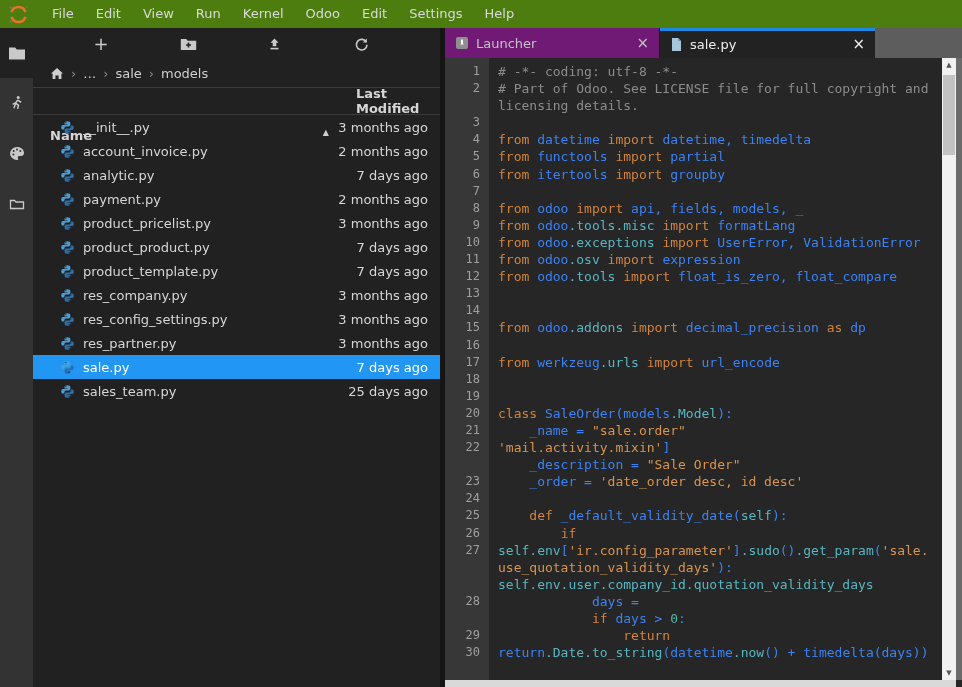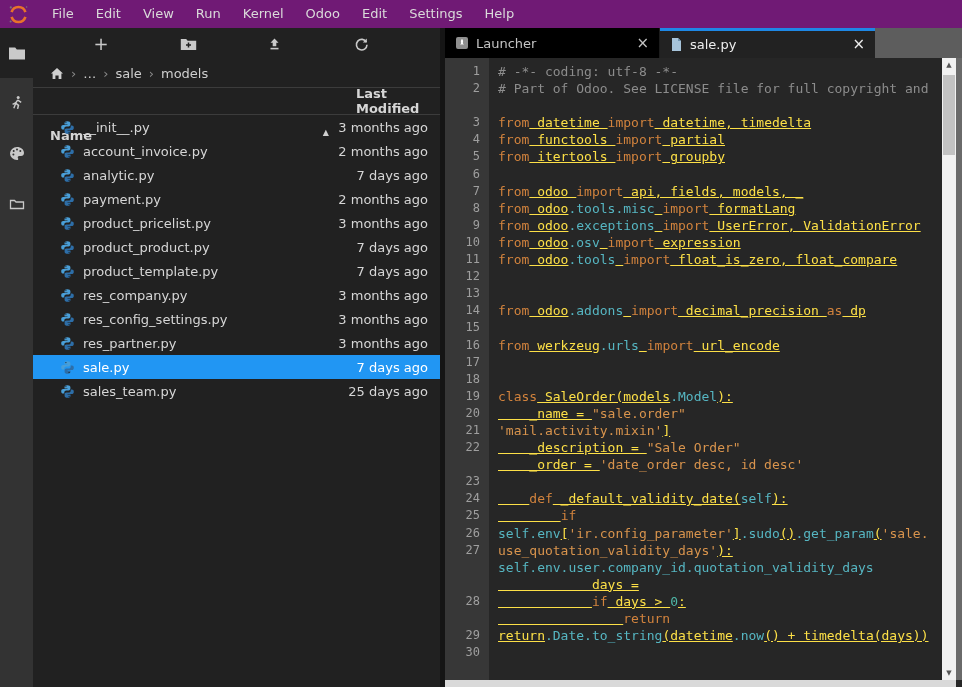--- a/index.html
+++ b/index.html
@@ -1,19 +1,19 @@
 <!DOCTYPE html>
 <html><head>
 <meta charset="utf-8">
 <style>
   html,body{margin:0;padding:0;background:#111;}
   .app{width:962px;height:687px;overflow:hidden;position:relative;background:#212121;
        font-family:"DejaVu Sans","Liberation Sans",sans-serif;-webkit-font-smoothing:antialiased;}
   
-  .menubar{height:28px;background:#701a75;display:flex;align-items:center;padding-left:8px;}
+  .menubar{height:28px;background:#4d7c0f;display:flex;align-items:center;padding-left:8px;}
   .logo{width:21px;height:21px;margin-right:12px;display:flex;align-items:center;}
   .menu-item{padding:0 11px;font-size:13px;color:#dadada;line-height:28px;cursor:default;}
   
   .content{display:flex;height:659px;}
   .iconstrip{width:33px;background:#333;display:flex;flex-direction:column;}
   .strip-btn{height:50px;display:flex;align-items:center;justify-content:center;}
   .strip-btn.active{background:#212121;}
   
   .filebrowser{width:407px;background:#212121;display:flex;flex-direction:column;color:#d6d6d6;}
   .fb-toolbar{height:32px;display:flex;align-items:center;justify-content:space-around;padding:0 30px;flex:none;}
@@ -26,31 +26,31 @@
   .col-mod{flex:1;display:flex;align-items:center;justify-content:flex-end;padding-right:12px;}
   .file-list{flex:1;}
   .file-row{height:24px;display:flex;align-items:center;padding-left:27px;font-size:13px;}
   .file-row .icon{margin-right:8px;display:flex;}
   .file-row .fdate{margin-left:auto;padding-right:12px;}
   .file-row.selected{background:#2196f3;color:#fff;}
   .seam{width:5px;background:#151515;}
   
   .rightpane{flex:1;display:flex;flex-direction:column;background:#262626;min-width:0;}
   .tabbar{height:30px;background:#5d5d5d;display:flex;flex:none;}
-  .tab{width:215px;display:flex;align-items:center;gap:7px;padding:0 10px;font-size:13px;color:#c3c3c3;background:#000000;border-right:1px solid #1c1c1c;box-sizing:border-box;}
+  .tab{width:215px;display:flex;align-items:center;gap:7px;padding:0 10px;font-size:13px;color:#c3c3c3;background:#701a75;border-right:1px solid #1c1c1c;box-sizing:border-box;}
   .tab.active{background:#222;color:#eee;border-top:3px solid #1e88e5;border-right:none;}
   .tab .close{margin-left:auto;font-size:15px;line-height:15px;color:inherit;}
   .tab-filler{flex:1;background:#5d5d5d;}
   .editor-row{flex:1;display:flex;overflow:hidden;}
   .gutter{width:44px;background:#373737;color:#9f9f9f;font:12px/17.1px "DejaVu Sans Mono",monospace;text-align:right;padding:5px 9px 0 0;box-sizing:border-box;flex:none;}
   .gutter div{height:17.1px;}
   .codearea{flex:1;padding:5px 0 0 9px;font:13px/17.1px "DejaVu Sans Mono",monospace;color:#d0d0d0;overflow:hidden;min-width:0;}
   .code-line{height:17.1px;white-space:pre;}
   .tk-k{color:#d2833d;} .tk-s{color:#d9944d;} .tk-p{color:#56b6c2;}
-  .tk-c{color:#8c8c8c;} .tk-n{color:#4fb8a8;} .tk-t{color:#fde047;text-decoration:underline;}
+  .tk-c{color:#8c8c8c;} .tk-n{color:#4fb8a8;} .tk-t{color:#3b82f6;}
   .vscroll{width:14px;background:#f1f1f1;position:relative;display:flex;flex-direction:column;align-items:center;flex:none;}
   .varrow{height:14px;line-height:14px;font-size:7px;color:#555;}
   .varrow.down{margin-top:auto;}
   .vthumb{position:absolute;top:17px;left:1px;width:12px;height:80px;background:#c2c2c2;}
   .edge{width:6px;background:#6a6a6a;flex:none;}
   .hscroll{height:7px;background:#d9d9d9;margin-right:6px;flex:none;}
 </style>
 </head>
 <body>
 
@@ -378,20 +378,21 @@
             <div></div>
             <div>28</div>
             <div></div>
             <div>29</div>
             <div>30</div>
             <div></div>
           </div>
         <div class="codearea" id="codearea">
             <div class="code-line"><span class="tk-c"># -*- coding: utf-8 -*-</span></div>
             <div class="code-line"><span class="tk-c"># Part of Odoo. See LICENSE file for full copyright and</span></div>
+            <div class="code-line"><span class="tk-c">licensing details.</span></div>
             <div class="code-line"></div>
             <div class="code-line"><span class="tk-k">from</span><span class="tk-t"> datetime </span><span class="tk-k">import</span><span class="tk-t"> datetime, timedelta</span></div>
             <div class="code-line"><span class="tk-k">from</span><span class="tk-t"> functools </span><span class="tk-k">import</span><span class="tk-t"> partial</span></div>
             <div class="code-line"><span class="tk-k">from</span><span class="tk-t"> itertools </span><span class="tk-k">import</span><span class="tk-t"> groupby</span></div>
             <div class="code-line"></div>
             <div class="code-line"><span class="tk-k">from</span><span class="tk-t"> odoo </span><span class="tk-k">import</span><span class="tk-t"> api, fields, models, _</span></div>
             <div class="code-line"><span class="tk-k">from</span><span class="tk-t"> odoo</span><span class="tk-p">.tools.misc</span><span class="tk-t"> </span><span class="tk-k">import</span><span class="tk-t"> formatLang</span></div>
             <div class="code-line"><span class="tk-k">from</span><span class="tk-t"> odoo</span><span class="tk-p">.exceptions</span><span class="tk-t"> </span><span class="tk-k">import</span><span class="tk-t"> UserError, ValidationError</span></div>
             <div class="code-line"><span class="tk-k">from</span><span class="tk-t"> odoo</span><span class="tk-p">.osv</span><span class="tk-t"> </span><span class="tk-k">import</span><span class="tk-t"> expression</span></div>
             <div class="code-line"><span class="tk-k">from</span><span class="tk-t"> odoo</span><span class="tk-p">.tools</span><span class="tk-t"> </span><span class="tk-k">import</span><span class="tk-t"> float_is_zero, float_compare</span></div>

